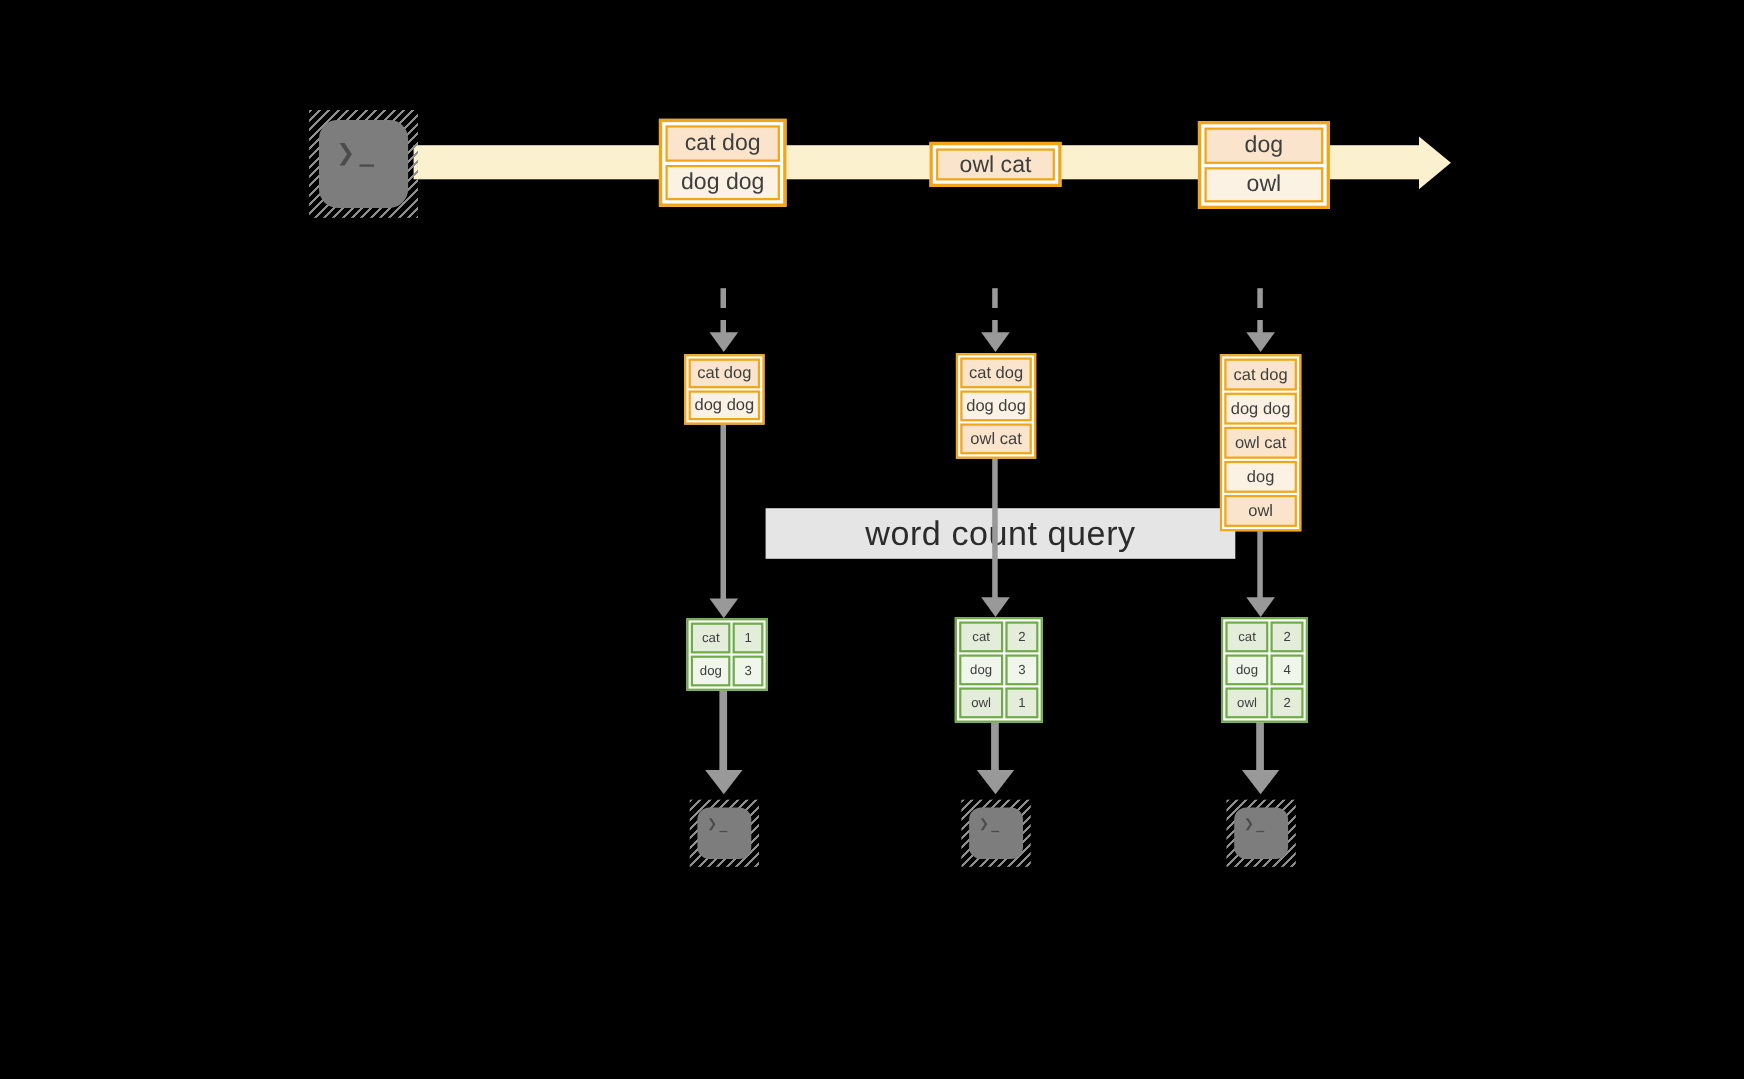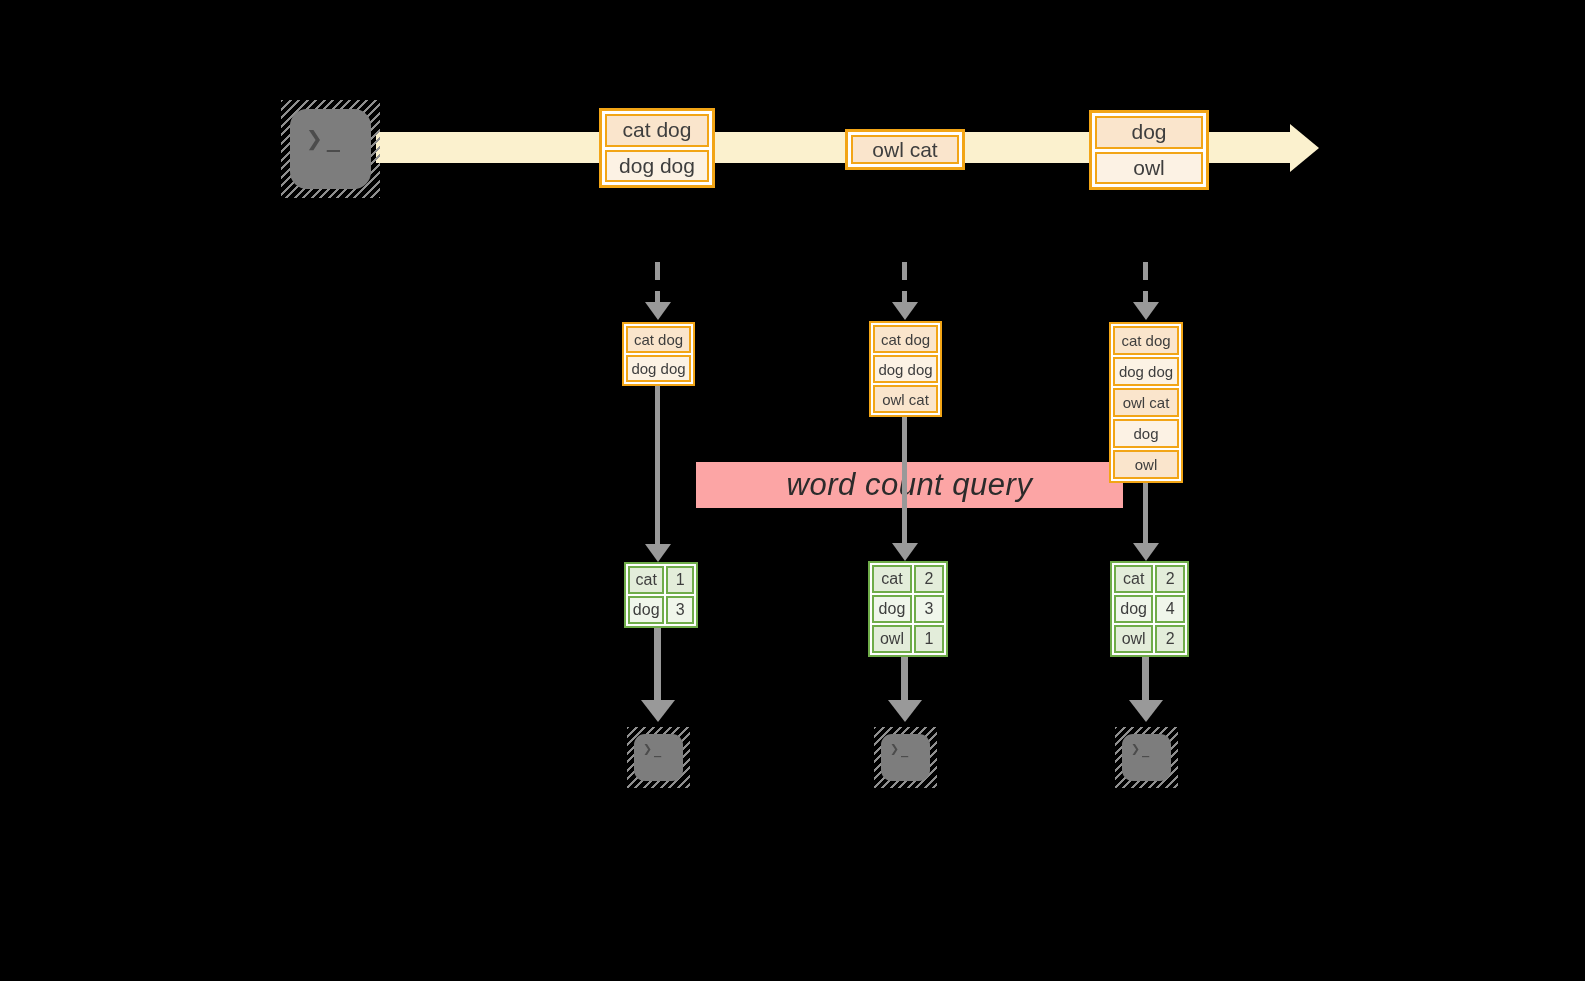--- a/index.html
+++ b/index.html
@@ -36,38 +36,38 @@
   .orow:nth-child(even){background:#FCF2E4;}
   .sb .orow{font-size:21px;}
   .acc{border-width:2px;padding:2px;gap:2px;}
   .acc .orow{font-size:15px;border-width:2px;}
 
   
   .gtable{position:absolute;background:#fff;border:2px solid #6FAC49;padding:2px;
           display:flex;flex-direction:column;gap:2px;box-sizing:border-box;z-index:3;}
   .grow{display:flex;gap:2px;flex:1;}
   .gcell{border:2px solid #6FAC49;display:flex;align-items:center;justify-content:center;
-         font-size:16px;box-sizing:border-box;}
+         font-size:12px;box-sizing:border-box;}
   .gcell.word{flex:11;}
   .gcell.num{flex:8;}
   .grow:nth-child(odd) .gcell{background:#E3EDDA;}
   .grow:nth-child(even) .gcell{background:#F0F6EB;}
 
   
   .stem{position:absolute;width:5px;background:#999;z-index:2;}
   .stem.dashed{background:repeating-linear-gradient(to bottom,#999 0,#999 18px,transparent 18px,transparent 29px);}
   .stem.thick{width:7px;}
   .ahead{position:absolute;width:0;height:0;z-index:2;
          border-left:13px solid transparent;border-right:13px solid transparent;
          border-top:18px solid #999;}
   .ahead.big{border-left-width:17px;border-right-width:17px;border-top-width:22px;}
 
   
-  .banner{position:absolute;left:696px;top:462px;width:427px;height:46px;background:#fca5a5;z-index:1;
-          display:flex;align-items:center;justify-content:center;font-style:italic;}
+  .banner{position:absolute;left:696px;top:462px;width:427px;height:46px;background:#e5e5e5;z-index:1;
+          display:flex;align-items:center;justify-content:center;}
   .banner span{font-size:31px;color:#2b2b2b;letter-spacing:0.5px;}
 </style>
 </head>
 <body>
 
 <div class="stage">
 
   <div class="band"></div>
   <div class="band-head"></div>
 

